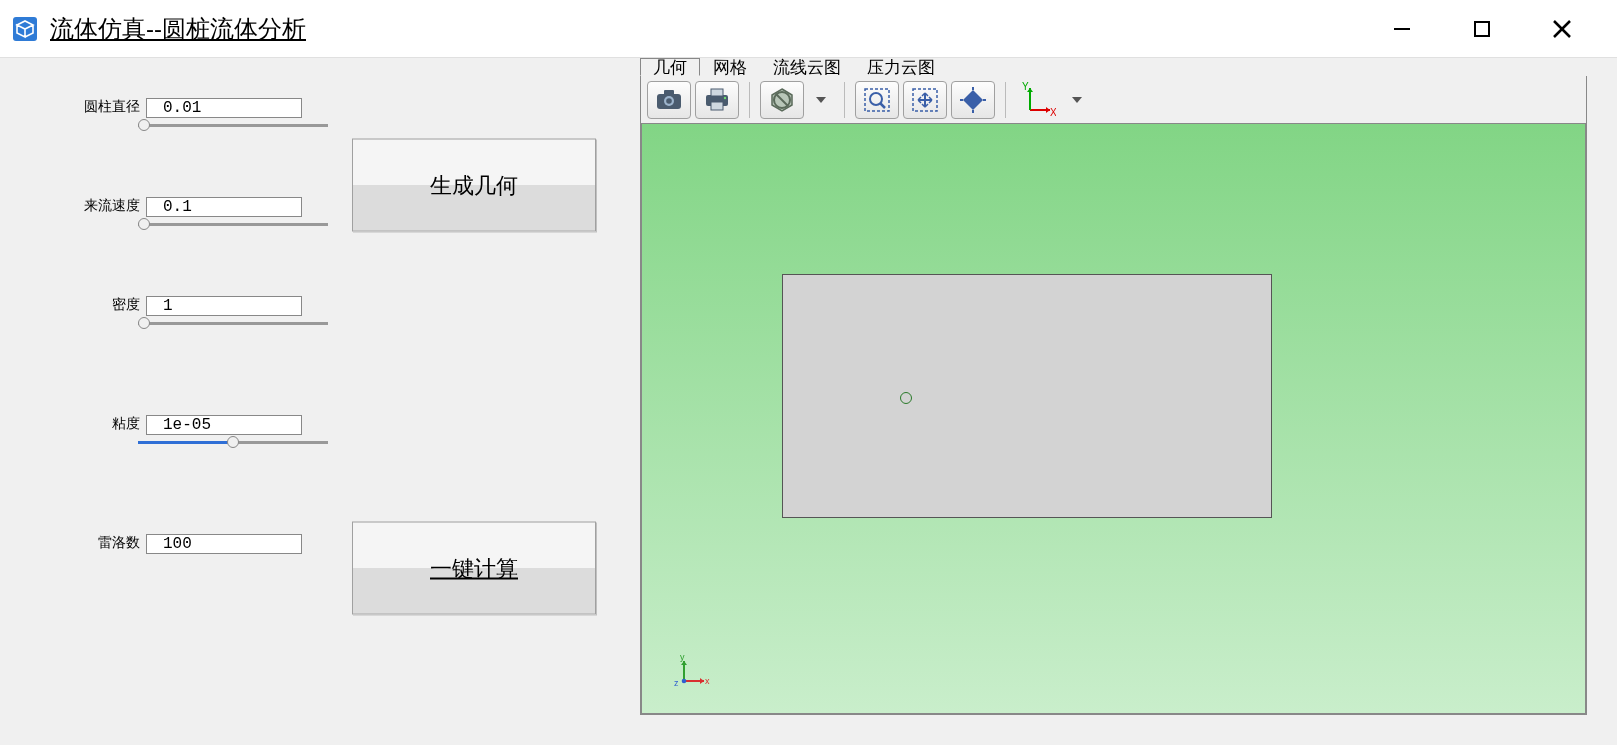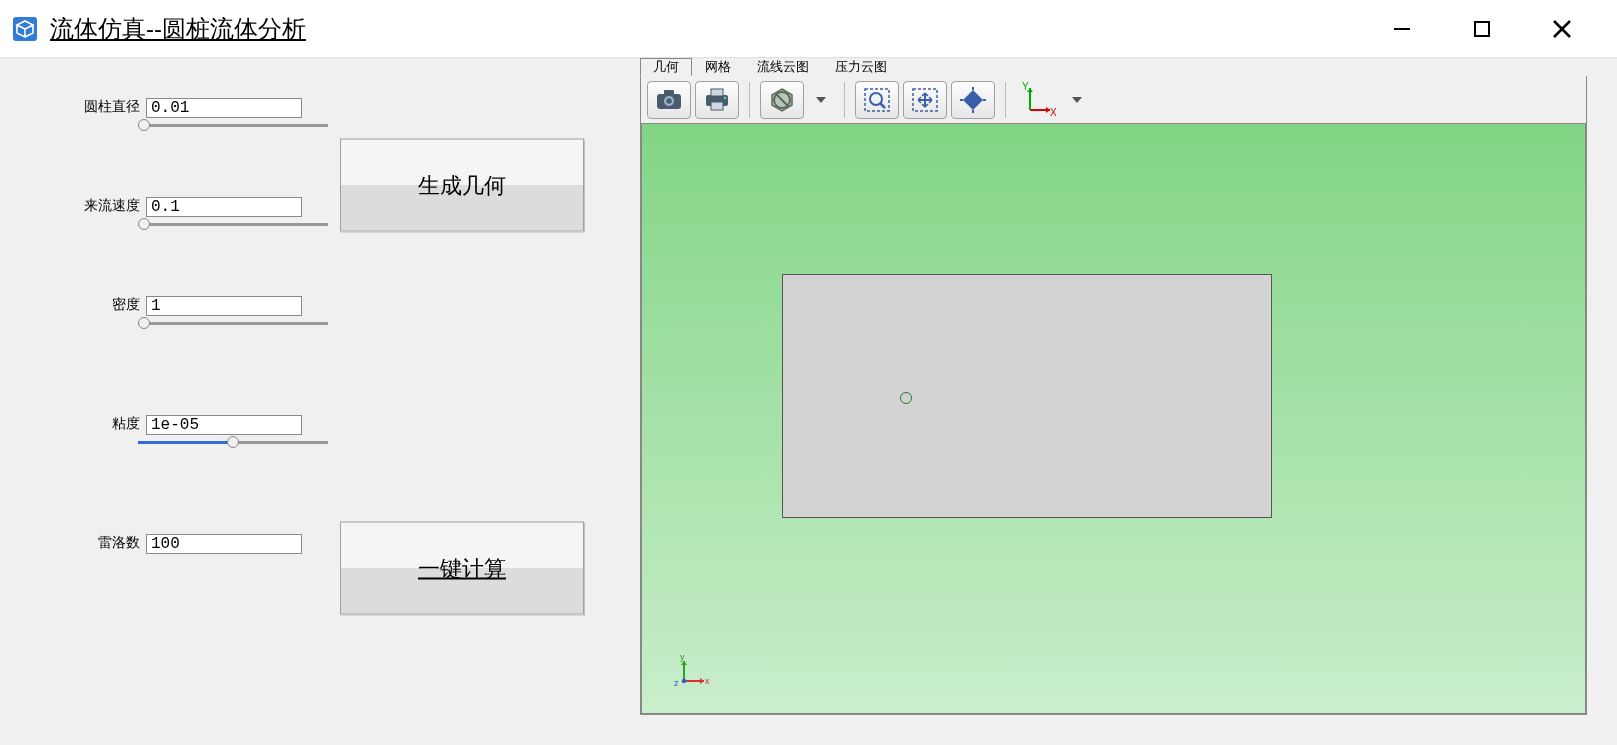--- a/index.html
+++ b/index.html
@@ -73,21 +73,21 @@
       display: flex;
       flex-direction: column;
       width: 160px;
       position: relative;
     }
     .param-input {
       width: 156px;
       height: 20px;
       border: 1px solid #888;
       font-size: 16px;
-      padding: 0 4px;
+      padding: 0 16px;
       background: #fff;
       font-family: "Courier New", monospace;
       overflow: hidden;
       white-space: nowrap;
     }
     .slider-track {
       width: 190px;
       height: 3px;
       background: #999;
       margin-top: 6px;
@@ -106,21 +106,21 @@
       position: absolute;
       top: -5px;
       width: 12px;
       height: 12px;
       background: #f0f0f0;
       border: 1px solid #888;
       border-radius: 50%;
     }
     .big-button {
       position: absolute;
-      left: 340px;
+      left: 352px;
       width: 244px;
       height: 93px;
       background: linear-gradient(to bottom, #f5f5f5 0%, #f5f5f5 50%, #dcdcdc 50%, #dcdcdc 100%);
       border: 1px solid #a0a0a0;
       box-shadow: 1px 1px 0 #c0c0c0;
       font-size: 22px;
       color: #000;
       display: flex;
       align-items: center;
       justify-content: center;
@@ -132,21 +132,21 @@
     
     .right-panel {
       flex: 1;
       padding: 0 30px 30px 0;
       display: flex;
       flex-direction: column;
     }
     .tabs {
       display: flex;
       height: 18px;
-      font-size: 13px;
+      font-size: 17px;
     }
     .tab {
       padding: 0 12px;
       border: 1px solid transparent;
       cursor: pointer;
       display: flex;
       align-items: center;
     }
     .tab.active {
       border: 1px solid #888;

